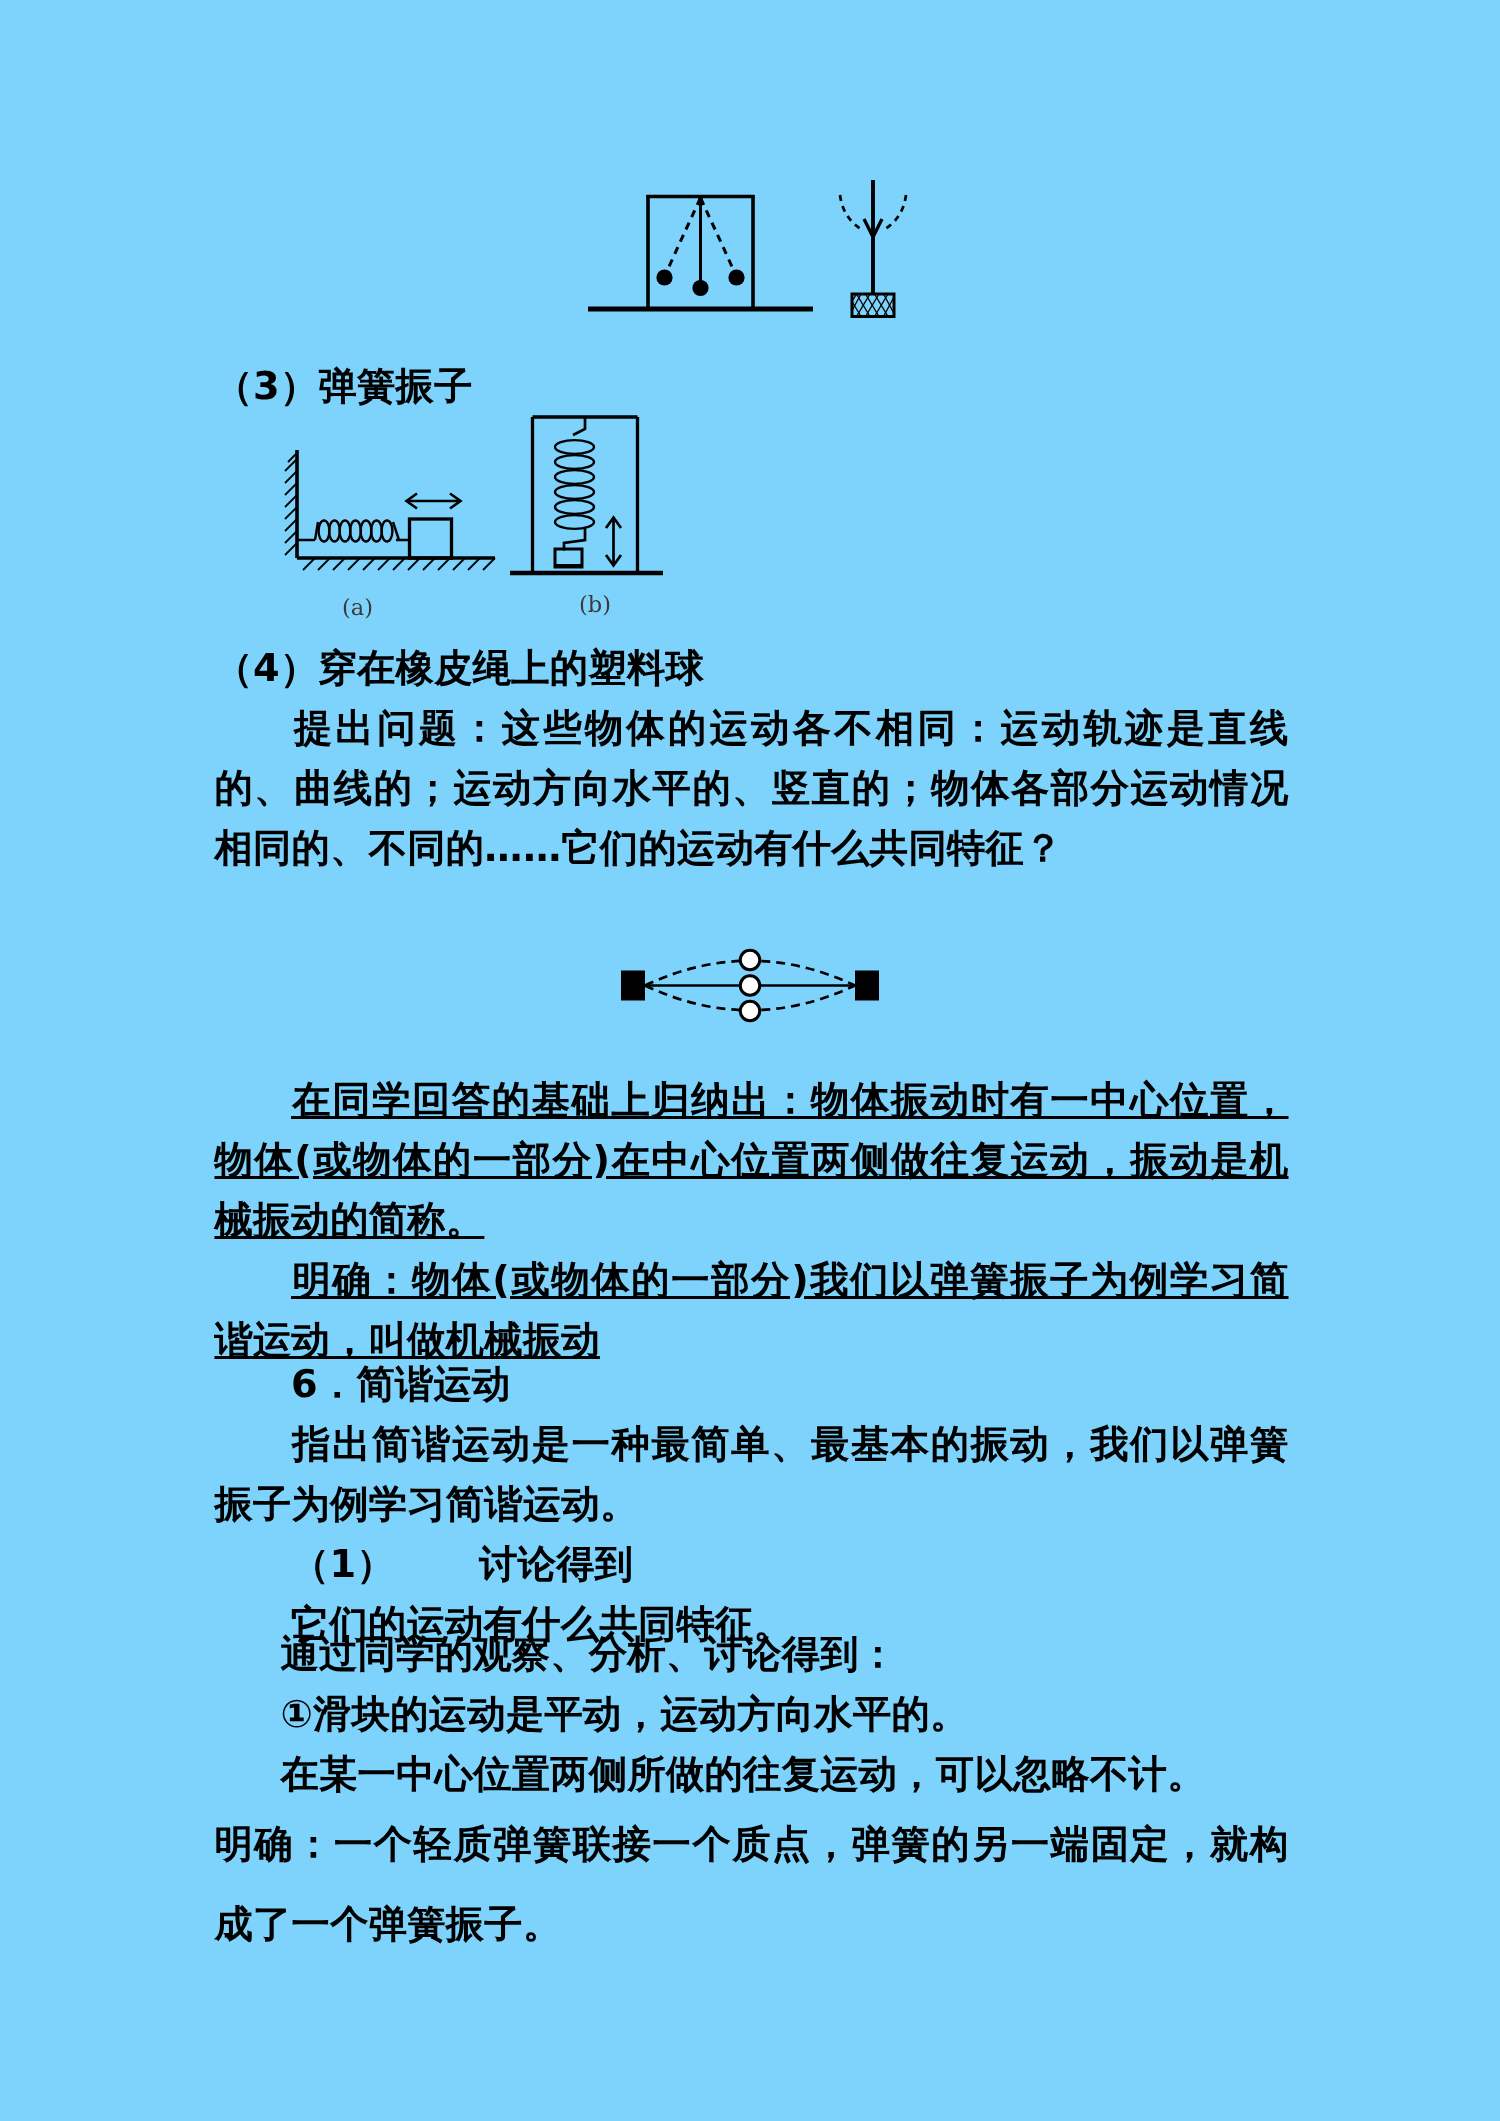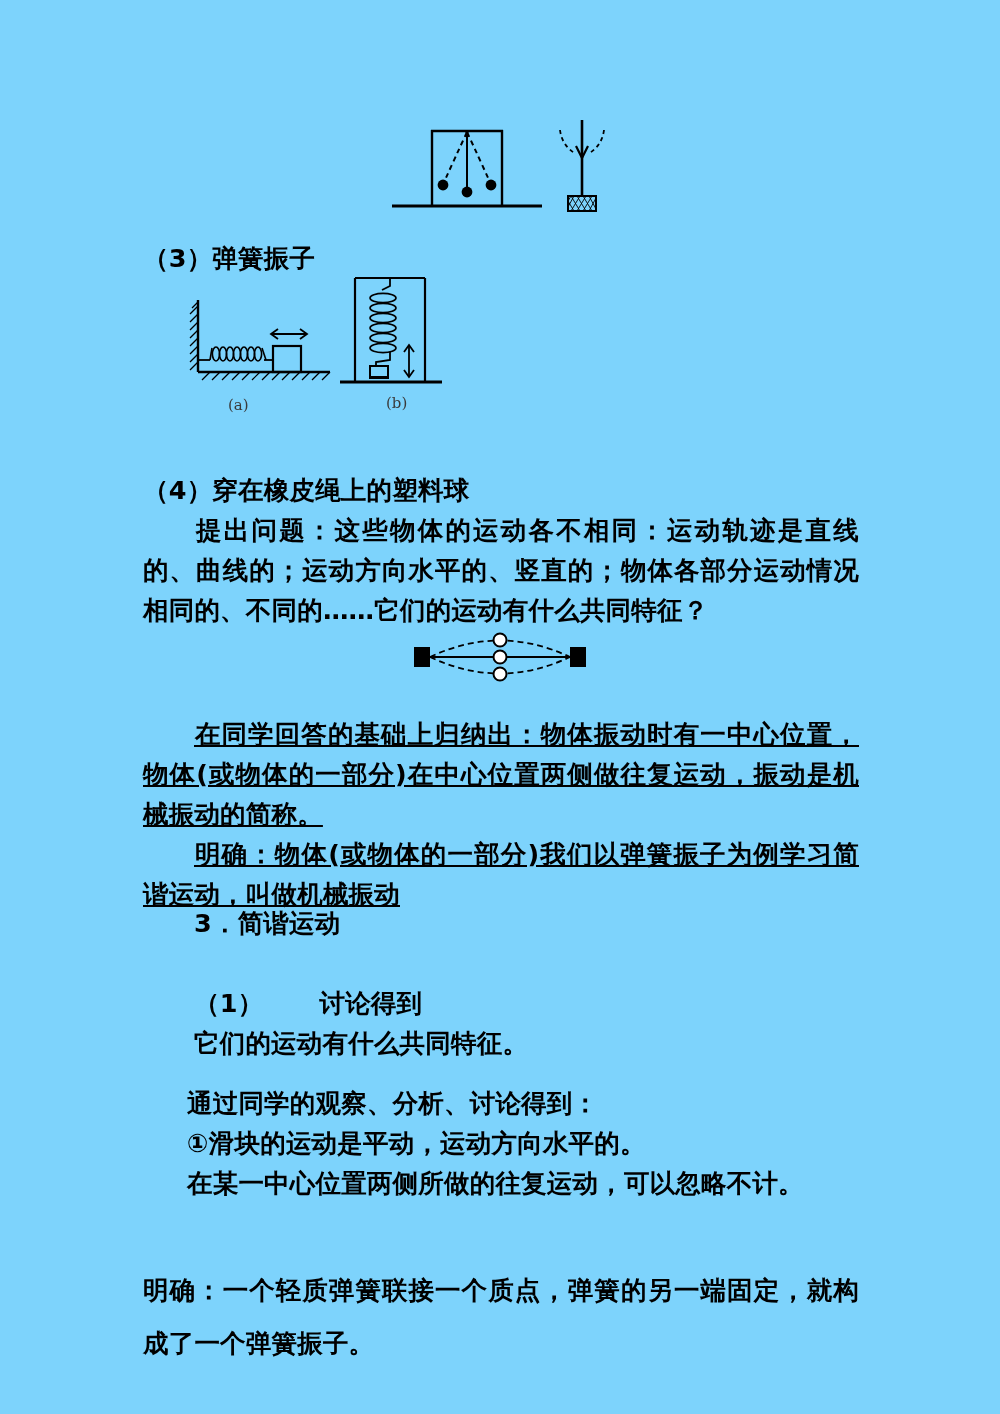--- a/index.html
+++ b/index.html
@@ -35,25 +35,25 @@
     letter-spacing: 0.2px;
     text-align: justify;
     text-justify: inter-ideograph;
     white-space: pre-wrap;
   }
   .txt.loose { line-height: 53px; }
   .indent { display: inline-block; width: 2em; }
   .gap    { display: inline-block; width: 2.2em; }
 
   .heading-3   { top: 238px; }
-  .block-4     { top: 470px; }
+  .block-4     { top: 426px; }
   .block-sum   { top: 714px; text-decoration: underline; }
   .block-2     { top: 903px; }
   .block-obs   { top: 1083px; margin-left: 44px; }
-  .block-final { top: 1264px; }
+  .block-final { top: 1204px; }
 
   .fig-caption {
     position: absolute;
     font-family: "DejaVu Serif", "Liberation Serif", serif;
     font-size: 15px;
     color: #3a3a3a;
     font-weight: 400;
   }
   .cap-a { left: 228px; top: 396px; }
   .cap-b { left: 386px; top: 394px; }
@@ -209,19 +209,19 @@
       <path d="M18,29 Q88,62 158,29" fill="none" stroke="#000" stroke-width="1.8" stroke-dasharray="6,4"></path>
 
       <circle cx="88" cy="12" r="6.5" fill="#fff" stroke="#000" stroke-width="2"></circle>
       <circle cx="88" cy="29" r="6.5" fill="#fff" stroke="#000" stroke-width="2"></circle>
       <circle cx="88" cy="46" r="6.5" fill="#fff" stroke="#000" stroke-width="2"></circle>
     </svg>
   </div>
 
   <div class="txt block-sum"><span class="indent"></span><span>在同学回答的基础上归纳出：物体振动时有一中心位置，物体(或物体的一部分)在中心位置两侧做往复运动，振动是机械振动的简称。</span><br><span class="indent"></span><span>明确：物体(或物体的一部分)我们以弹簧振子为例学习简谐运动，叫做机械振动</span></div>
 
-  <div class="txt block-2"><span class="indent"></span><span>3．简谐运动</span><br><span class="indent"></span><br><span class="indent"></span><span>（1）</span><span class="gap"></span><span>讨论得到</span><br><span class="indent"></span><span>它们的运动有什么共同特征。</span></div>
+  <div class="txt block-2"><span class="indent"></span><span>6．简谐运动</span><br><span class="indent"></span><span>指出简谐运动是一种最简单、最基本的振动，我们以弹簧振子为例学习简谐运动。</span><br><span class="indent"></span><span>（1）</span><span class="gap"></span><span>讨论得到</span><br><span class="indent"></span><span>它们的运动有什么共同特征。</span></div>
 
   <div class="txt block-obs"><span>通过同学的观察、分析、讨论得到：</span><br><span>①滑块的运动是平动，运动方向水平的。</span><br><span>在某一中心位置两侧所做的往复运动，可以忽略不计。</span></div>
 
   <div class="txt loose block-final"><span>明确：一个轻质弹簧联接一个质点，弹簧的另一端固定，就构成了一个弹簧振子。</span></div>
 
 </div>
 
 </body></html>

